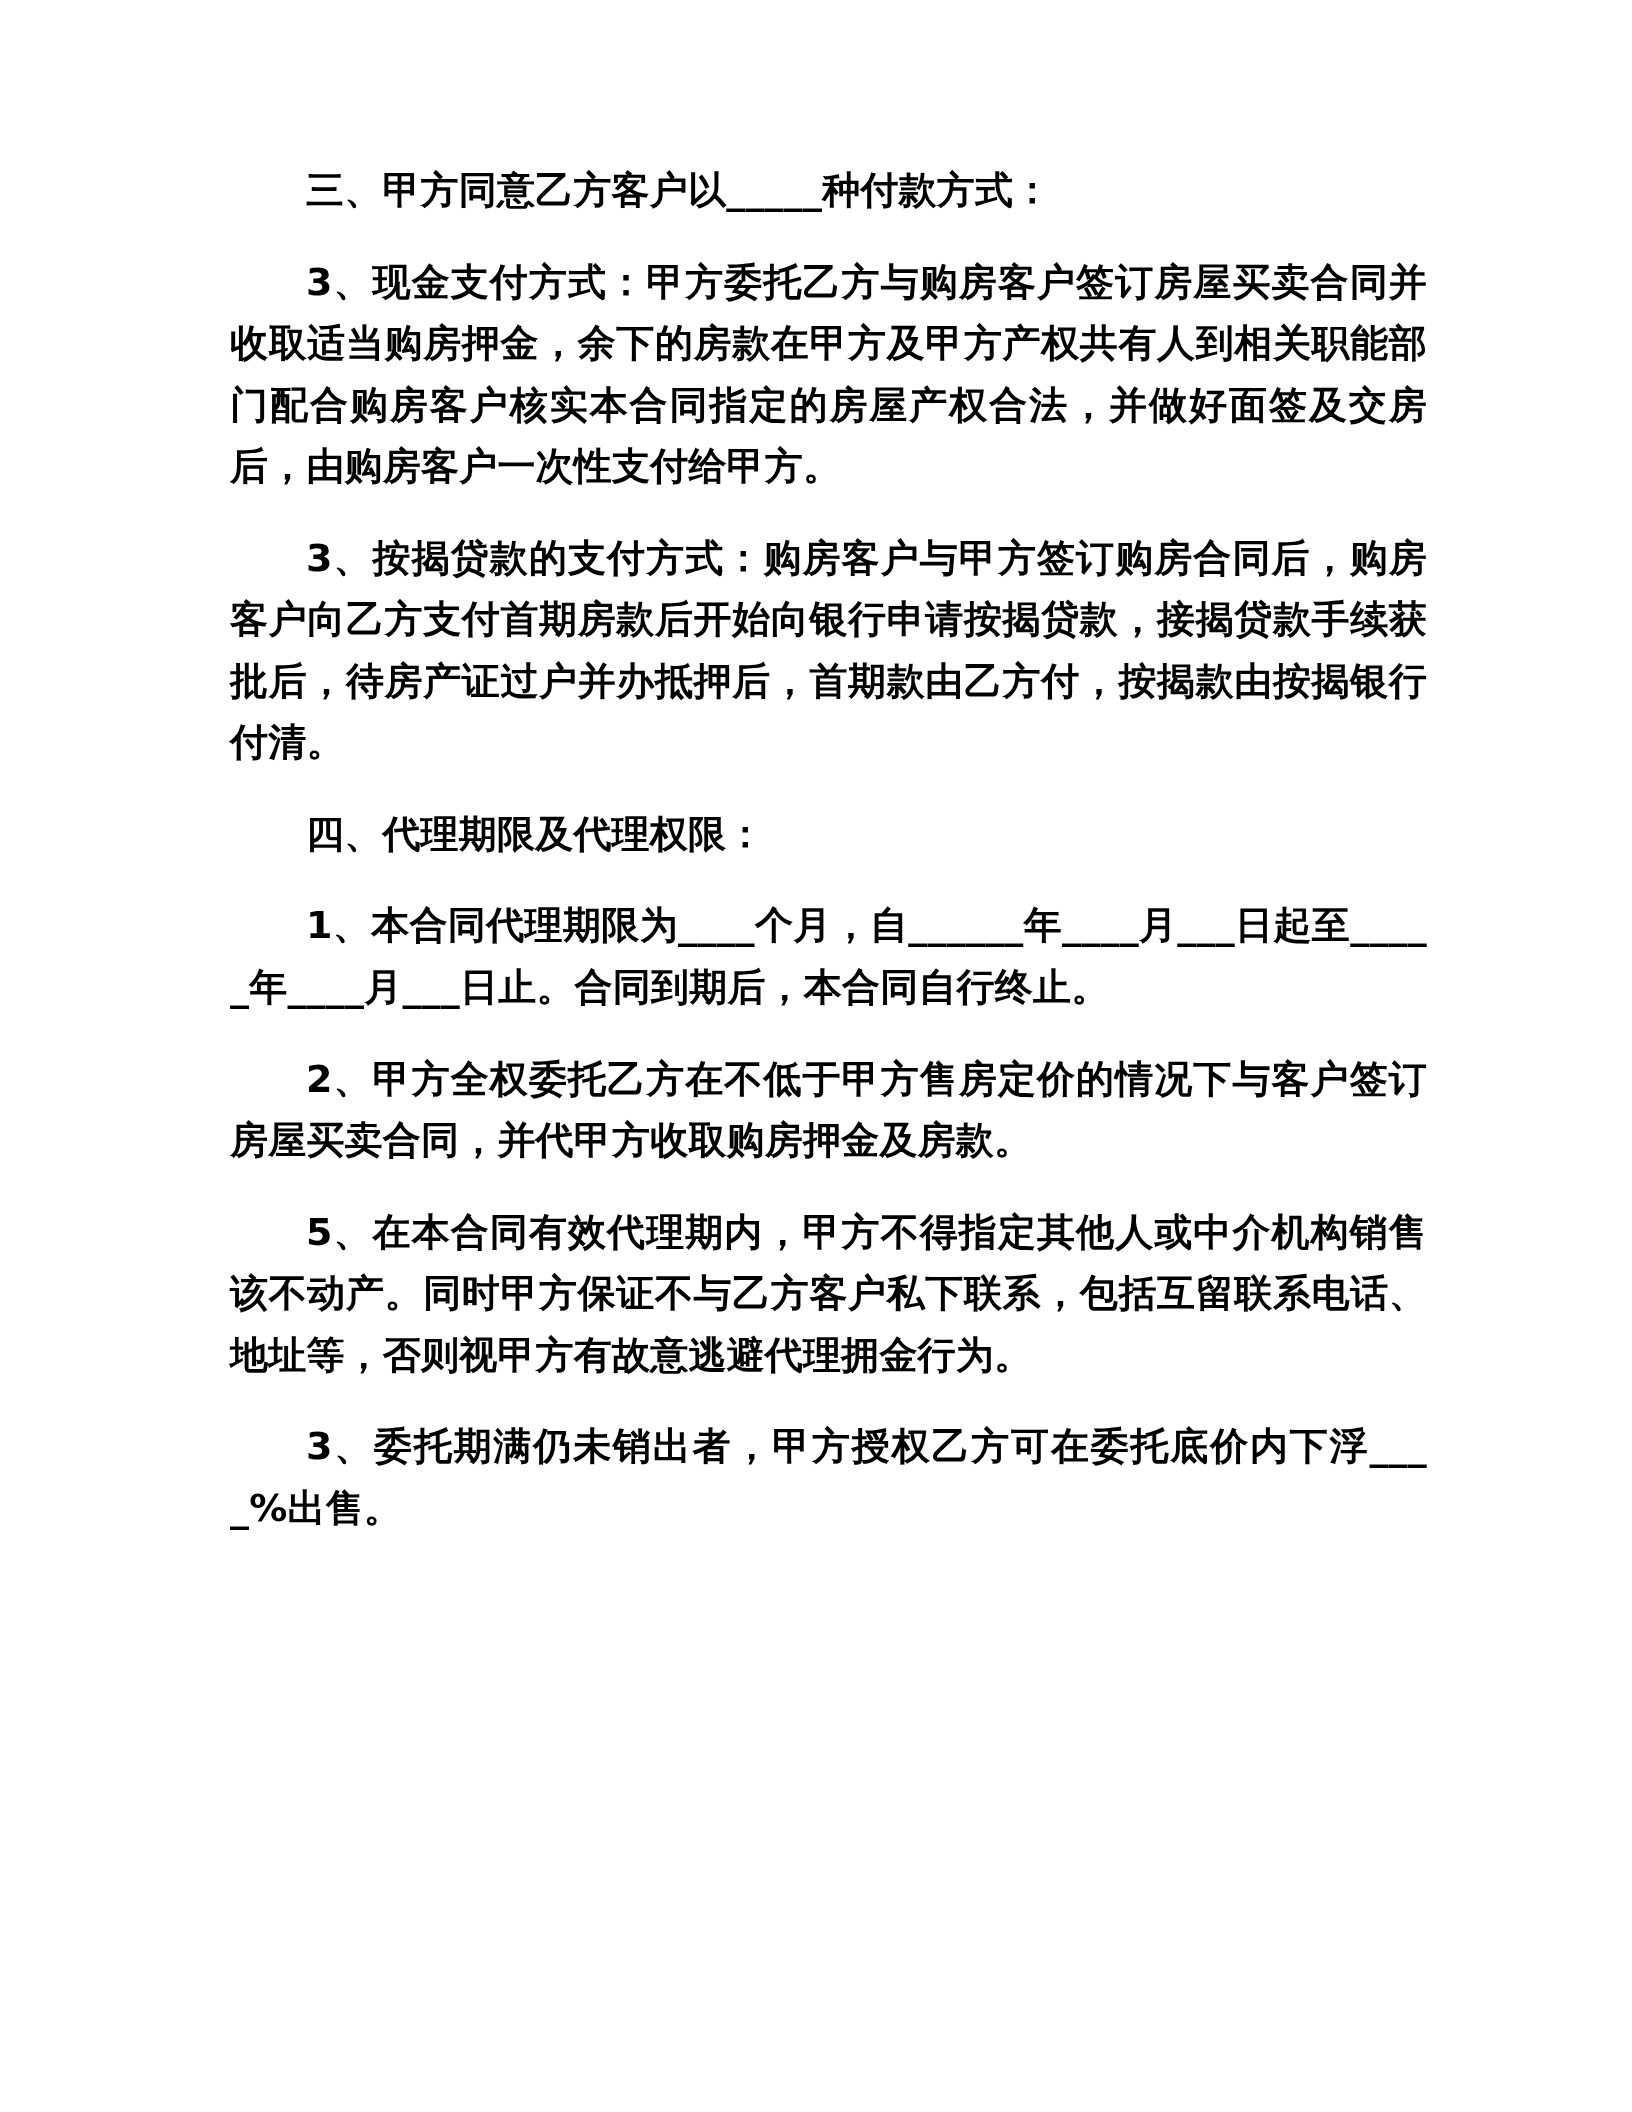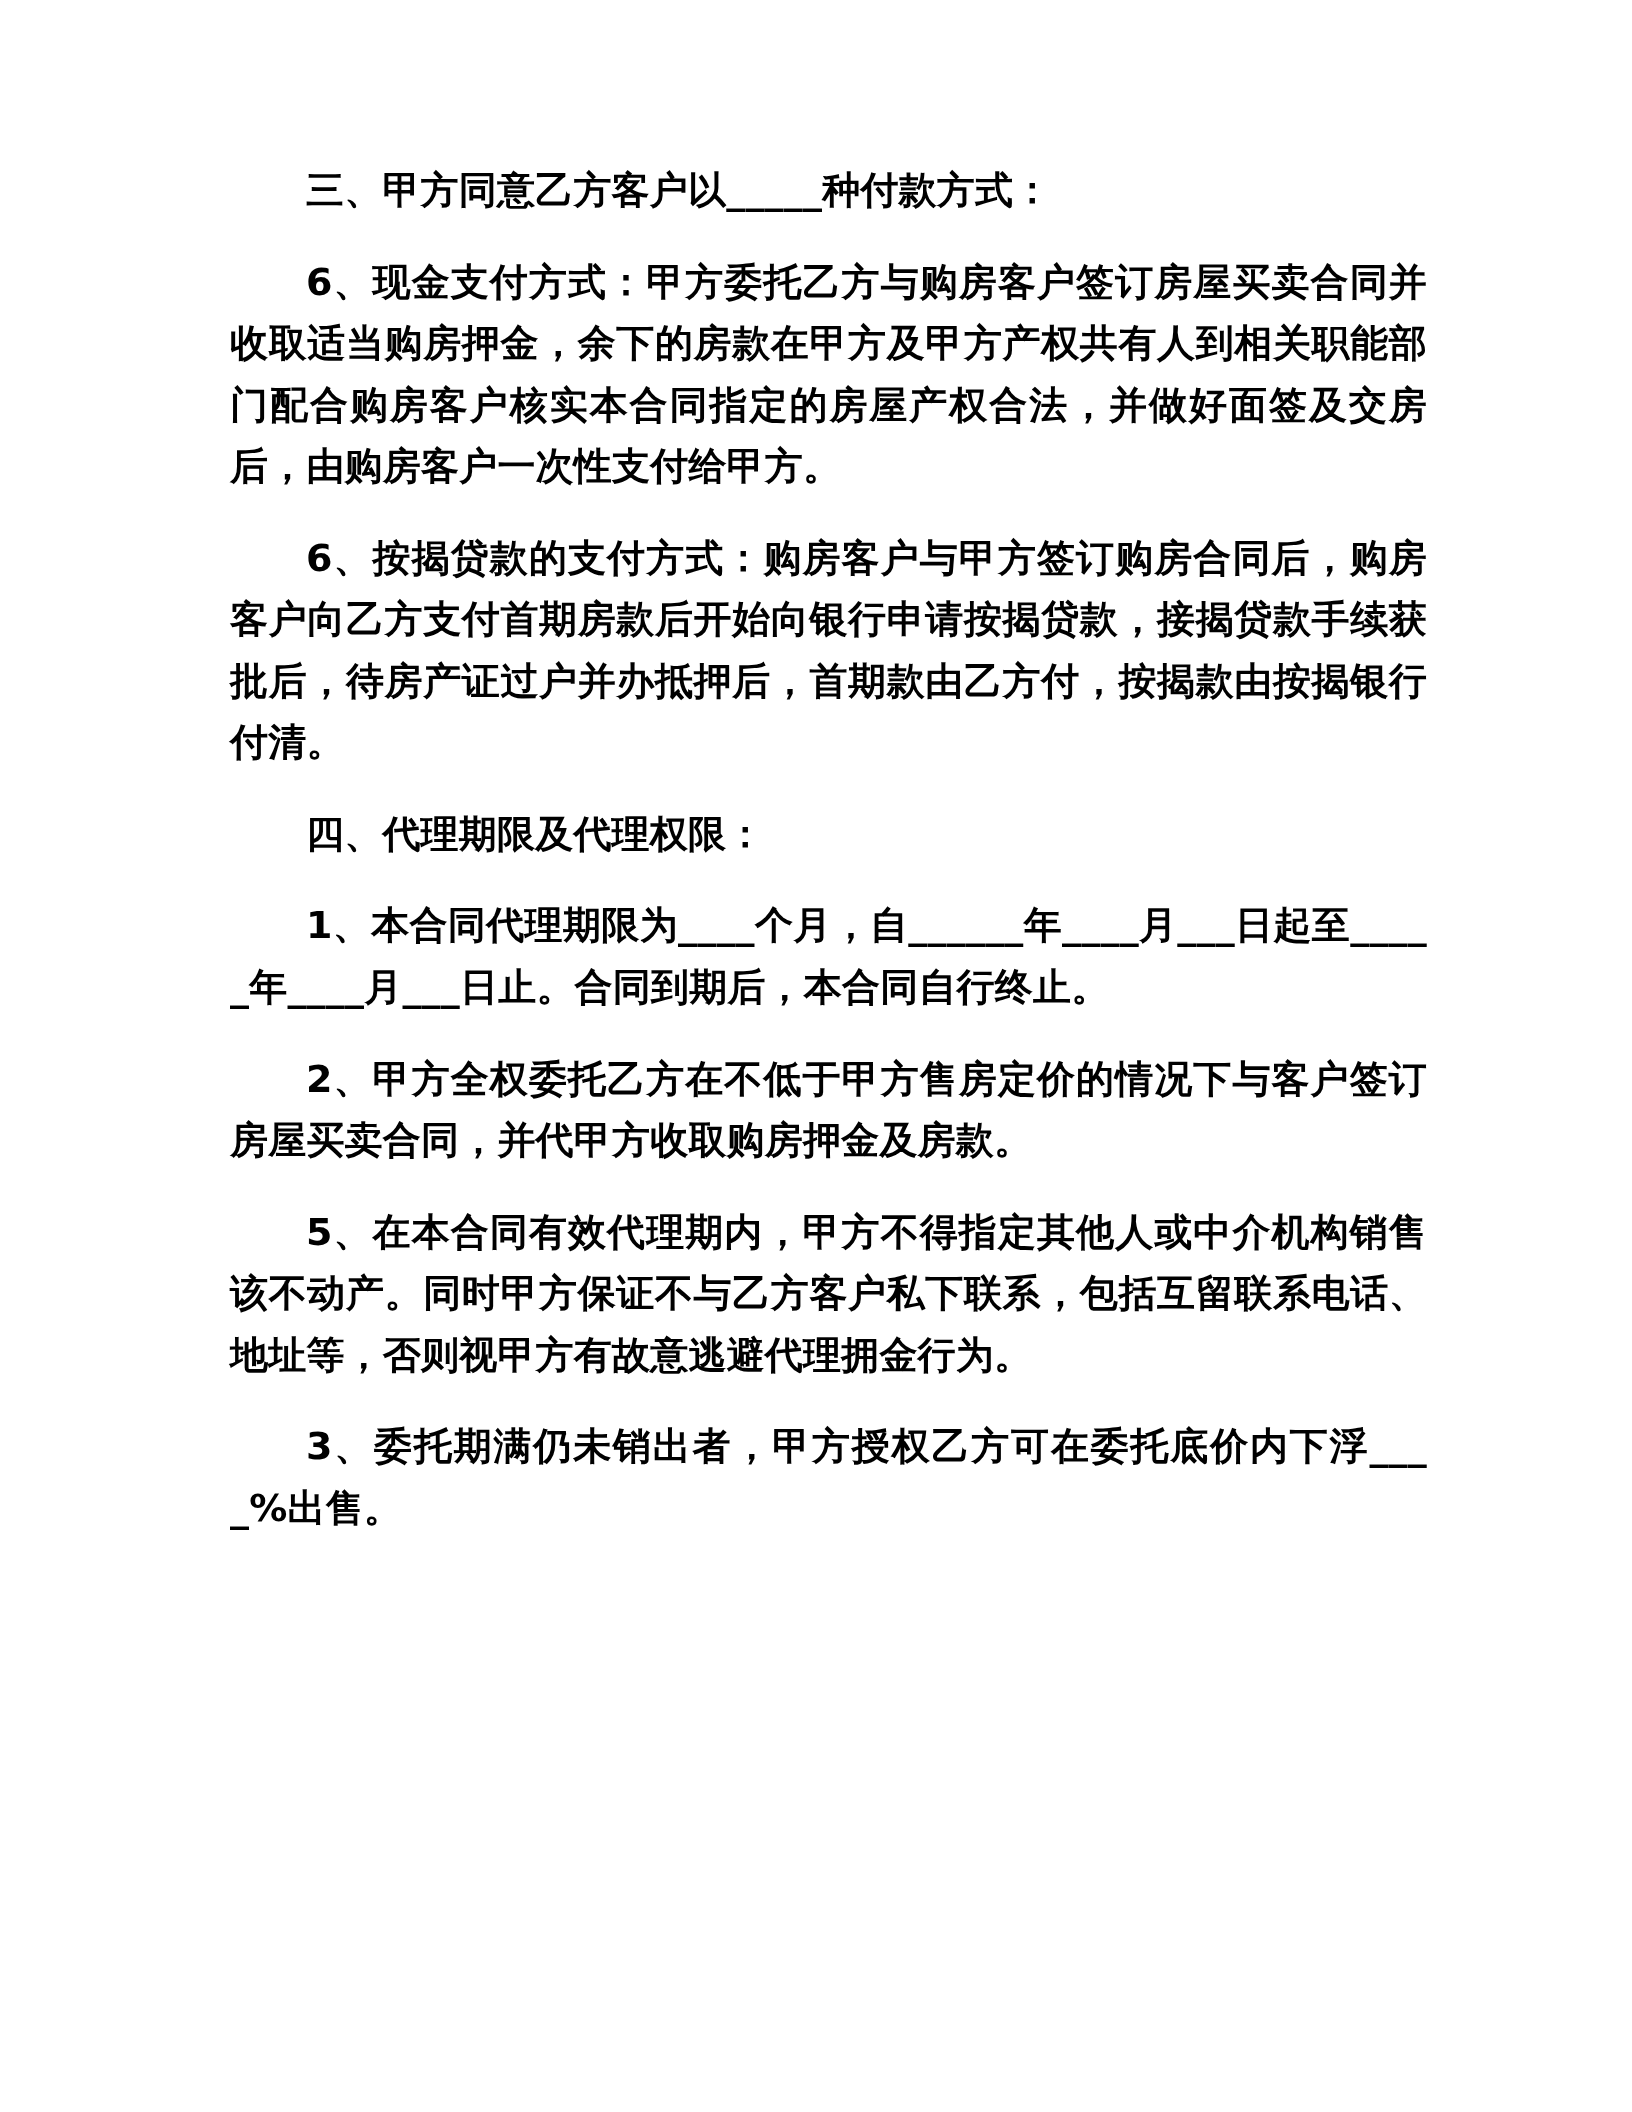--- a/index.html
+++ b/index.html
@@ -37,23 +37,23 @@
   }
 </style>
 </head>
 <body>
 
 <div class="page">
   <div class="doc-body">
 
     <p class="para">三、甲方同意乙方客户以_____种付款方式：</p>
 
-    <p class="para">6、现金支付方式：甲方委托乙方与购房客户签订房屋买卖合同并收取适当购房押金，余下的房款在甲方及甲方产权共有人到相关职能部门配合购房客户核实本合同指定的房屋产权合法，并做好面签及交房后，由购房客户一次性支付给甲方。</p>
+    <p class="para">3、现金支付方式：甲方委托乙方与购房客户签订房屋买卖合同并收取适当购房押金，余下的房款在甲方及甲方产权共有人到相关职能部门配合购房客户核实本合同指定的房屋产权合法，并做好面签及交房后，由购房客户一次性支付给甲方。</p>
 
-    <p class="para">6、按揭贷款的支付方式：购房客户与甲方签订购房合同后，购房客户向乙方支付首期房款后开始向银行申请按揭贷款，接揭贷款手续获批后，待房产证过户并办抵押后，首期款由乙方付，按揭款由按揭银行付清。</p>
+    <p class="para">3、按揭贷款的支付方式：购房客户与甲方签订购房合同后，购房客户向乙方支付首期房款后开始向银行申请按揭贷款，接揭贷款手续获批后，待房产证过户并办抵押后，首期款由乙方付，按揭款由按揭银行付清。</p>
 
     <p class="para">四、代理期限及代理权限：</p>
 
     <p class="para">1、本合同代理期限为____个月，自______年____月___日起至_____年____月___日止。合同到期后，本合同自行终止。</p>
 
     <p class="para">2、甲方全权委托乙方在不低于甲方售房定价的情况下与客户签订房屋买卖合同，并代甲方收取购房押金及房款。</p>
 
     <p class="para">5、在本合同有效代理期内，甲方不得指定其他人或中介机构销售该不动产。同时甲方保证不与乙方客户私下联系，包括互留联系电话、地址等，否则视甲方有故意逃避代理拥金行为。</p>
 
     <p class="para">3、委托期满仍未销出者，甲方授权乙方可在委托底价内下浮____%出售。</p>

